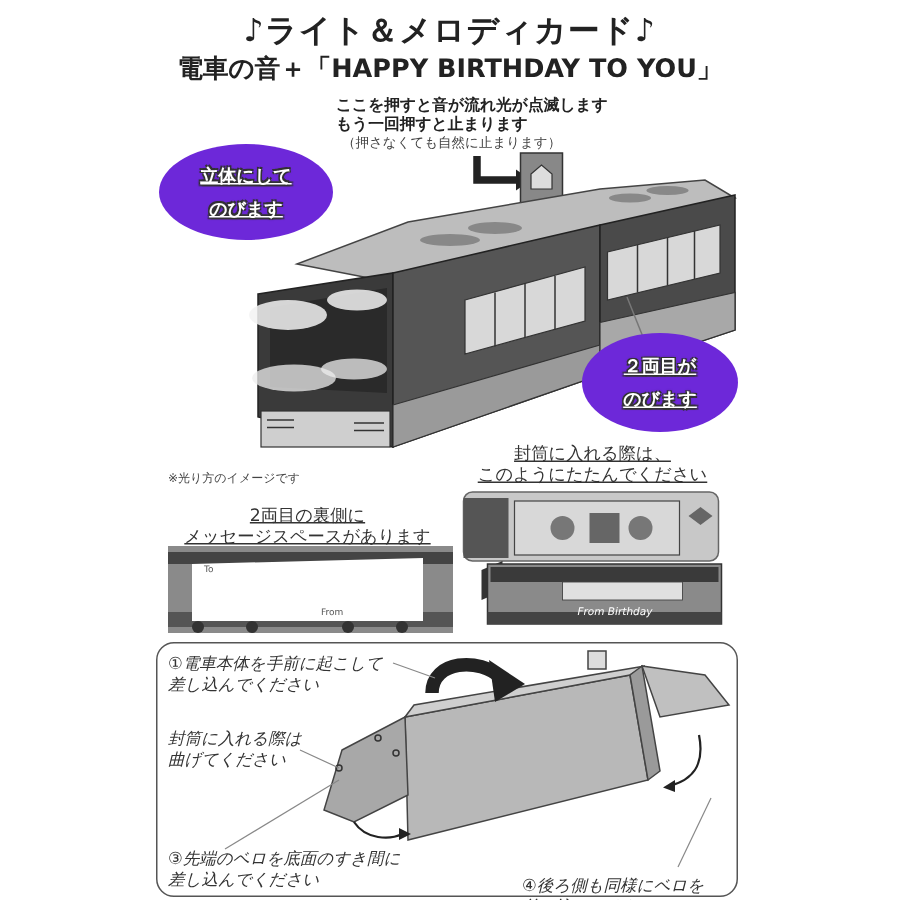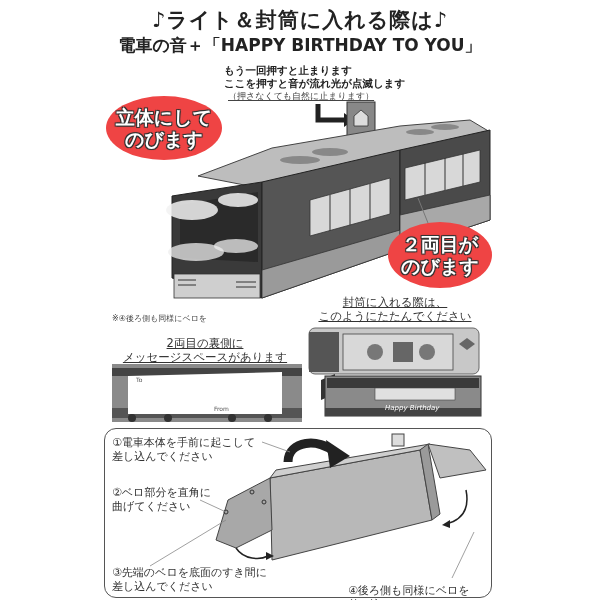--- a/index.html
+++ b/index.html
@@ -2,45 +2,45 @@
 <html><head>
   <meta charset="utf-8">
   <style>
     * { box-sizing: border-box; margin: 0; padding: 0; }
     html, body { width: 600px; height: 600px; background: #ffffff; overflow: hidden; }
     body { position: relative; font-family: "DejaVu Sans", sans-serif; color: #222; }
     .abs { position: absolute; }
     .title1 { left: 0; top: 6px; width: 600px; text-align: center; font-size: 21px; font-weight: bold; color: #222; letter-spacing: 1px; }
     .title2 { left: 0; top: 34px; width: 600px; text-align: center; font-size: 17px; font-weight: bold; color: #222; }
     .note-top { left: 224px; top: 64px; width: 230px; font-size: 10.5px; font-weight: bold; line-height: 13px; color: #222; }
-    .note-top .sub { font-weight: normal; font-size: 9px; color: #444; padding-left: 4px; text-decoration: underline; }
-    .bubble { background: #ef4444; border-radius: 50%; color: #fff; font-weight: bold; text-align: center; font-size: 19px; line-height: 22px; text-shadow: 0 0 2px #333, 1px 1px 0 #333, -1px -1px 0 #333, 1px -1px 0 #333, -1px 1px 0 #333; display:flex; align-items:center; justify-content:center; }
+    .note-top .sub { font-weight: normal; font-size: 9px; color: #444; padding-left: 4px; }
+    .bubble { background: #6d28d9; border-radius: 50%; color: #fff; font-weight: bold; text-align: center; font-size: 12px; line-height: 22px; text-shadow: 0 0 2px #333, 1px 1px 0 #333, -1px -1px 0 #333, 1px -1px 0 #333, -1px 1px 0 #333; display:flex; align-items:center; justify-content:center;text-decoration:underline; }
     .b1 { left: 106px; top: 96px; width: 116px; height: 64px; }
     .b2 { left: 388px; top: 222px; width: 104px; height: 66px; }
     .small-note { left: 112px; top: 313px; font-size: 8px; color: #444; }
     .cap { font-size: 11.5px; color: #333; text-align: center; line-height: 14px; text-decoration: underline; }
     .cap-left { left: 110px; top: 336px; width: 190px; }
     .cap-right { left: 300px; top: 295px; width: 190px; }
     .instr-box { left: 104px; top: 428px; width: 388px; height: 170px; border: 1.5px solid #555; border-radius: 12px; }
-    .step { font-size: 11px; color: #333; line-height: 14px; }
+    .step { font-size: 11px; color: #333; line-height: 14px; font-style: italic; }
     .s1 { left: 112px; top: 436px; }
     .s2 { left: 112px; top: 486px; }
     .s3 { left: 112px; top: 566px; }
     .s4 { left: 348px; top: 584px; }
     svg { position: absolute; }
   </style>
 </head>
 <body>
 
-<div class="abs title1">♪ライト＆封筒に入れる際は♪</div>
+<div class="abs title1">♪ライト＆メロディカード♪</div>
 <div class="abs title2">電車の音＋「HAPPY BIRTHDAY TO YOU」</div>
 
 <div class="abs note-top">
+  <div>ここを押すと音が流れ光が点滅します</div>
   <div>もう一回押すと止まります</div>
-  <div>ここを押すと音が流れ光が点滅します</div>
   <div class="sub">（押さなくても自然に止まります）</div>
 </div>
 
 <svg width="600" height="600" viewBox="0 0 600 600" style="left:0;top:0;">
 
   <path d="M318 104 L318 120 L344 120" fill="none" stroke="#222" stroke-width="5"></path>
   <polygon points="344,113 354,120 344,127" fill="#222"></polygon>
 
   <rect x="347" y="102" width="28" height="38" fill="#888" stroke="#333" stroke-width="1"></rect>
   <polygon points="354,116 361,110 368,116 368,126 354,126" fill="#ddd" stroke="#333" stroke-width="0.8"></polygon>
@@ -90,21 +90,21 @@
     <div>のびます</div>
   </div>
 </div>
 <div class="abs bubble b2">
   <div>
     <div>２両目が</div>
     <div>のびます</div>
   </div>
 </div>
 
-<div class="abs small-note">※④後ろ側も同様にベロを</div>
+<div class="abs small-note">※光り方のイメージです</div>
 
 <div class="abs cap cap-left">
   <div>2両目の裏側に</div>
   <div>メッセージスペースがあります</div>
 </div>
 <svg width="190" height="58" viewBox="0 0 190 58" style="left:112px;top:364px;">
   <rect x="0" y="0" width="190" height="58" fill="#8a8a8a"></rect>
   <rect x="0" y="4" width="190" height="8" fill="#444"></rect>
   <rect x="0" y="44" width="190" height="10" fill="#555"></rect>
   <path d="M16 12 L170 8 L170 50 L16 50 Z" fill="#ffffff"></path>
@@ -127,21 +127,21 @@
   <circle cx="80" cy="30" r="8" fill="#777"></circle>
   <rect x="98" y="20" width="20" height="20" fill="#666"></rect>
   <circle cx="132" cy="30" r="8" fill="#777"></circle>
   <polygon points="164,22 172,16 180,22 172,28" fill="#666"></polygon>
   <polygon points="26,58 40,52 40,72 26,78" fill="#333"></polygon>
   <rect x="30" y="54" width="156" height="40" fill="#8a8a8a" stroke="#333"></rect>
   <rect x="32" y="56" width="152" height="10" fill="#3a3a3a"></rect>
   <rect x="80" y="66" width="80" height="12" fill="#e0e0e0" stroke="#444" stroke-width="0.6"></rect>
   <rect x="30" y="86" width="156" height="8" fill="#444"></rect>
 </svg>
-<div class="abs" style="left:385px;top:404px;font-size:7px;font-style:italic;color:#fff;">Happy Birthday</div>
+<div class="abs" style="left:385px;top:404px;font-size:7px;font-style:italic;color:#fff;">From Birthday</div>
 
 <div class="abs instr-box"></div>
 <svg width="600" height="600" viewBox="0 0 600 600" style="left:0;top:0;">
 
   <polygon points="270,478 420,450 432,520 272,560" fill="#b8b8b8" stroke="#444" stroke-width="1"></polygon>
   <polygon points="270,478 420,450 430,444 276,470" fill="#cfcfcf" stroke="#444" stroke-width="1"></polygon>
   <polygon points="420,450 432,520 440,514 428,444" fill="#9a9a9a" stroke="#444" stroke-width="1"></polygon>
 
   <polygon points="228,500 270,478 272,530 236,548 216,540" fill="#a8a8a8" stroke="#444" stroke-width="1"></polygon>
   <circle cx="252" cy="492" r="2" fill="none" stroke="#333"></circle>
@@ -163,21 +163,21 @@
   <line x1="200" y1="500" x2="226" y2="512" stroke="#888" stroke-width="0.8"></line>
   <line x1="150" y1="566" x2="226" y2="520" stroke="#888" stroke-width="0.8"></line>
   <line x1="452" y1="578" x2="474" y2="532" stroke="#888" stroke-width="0.8"></line>
 </svg>
 
 <div class="abs step s1">
   <div>①電車本体を手前に起こして</div>
   <div>差し込んでください</div>
 </div>
 <div class="abs step s2">
-  <div>②ベロ部分を直角に</div>
+  <div>封筒に入れる際は</div>
   <div>曲げてください</div>
 </div>
 <div class="abs step s3">
   <div>③先端のベロを底面のすき間に</div>
   <div>差し込んでください</div>
 </div>
 <div class="abs step s4">
   <div>④後ろ側も同様にベロを</div>
   <div>差し込んでください</div>
 </div>

